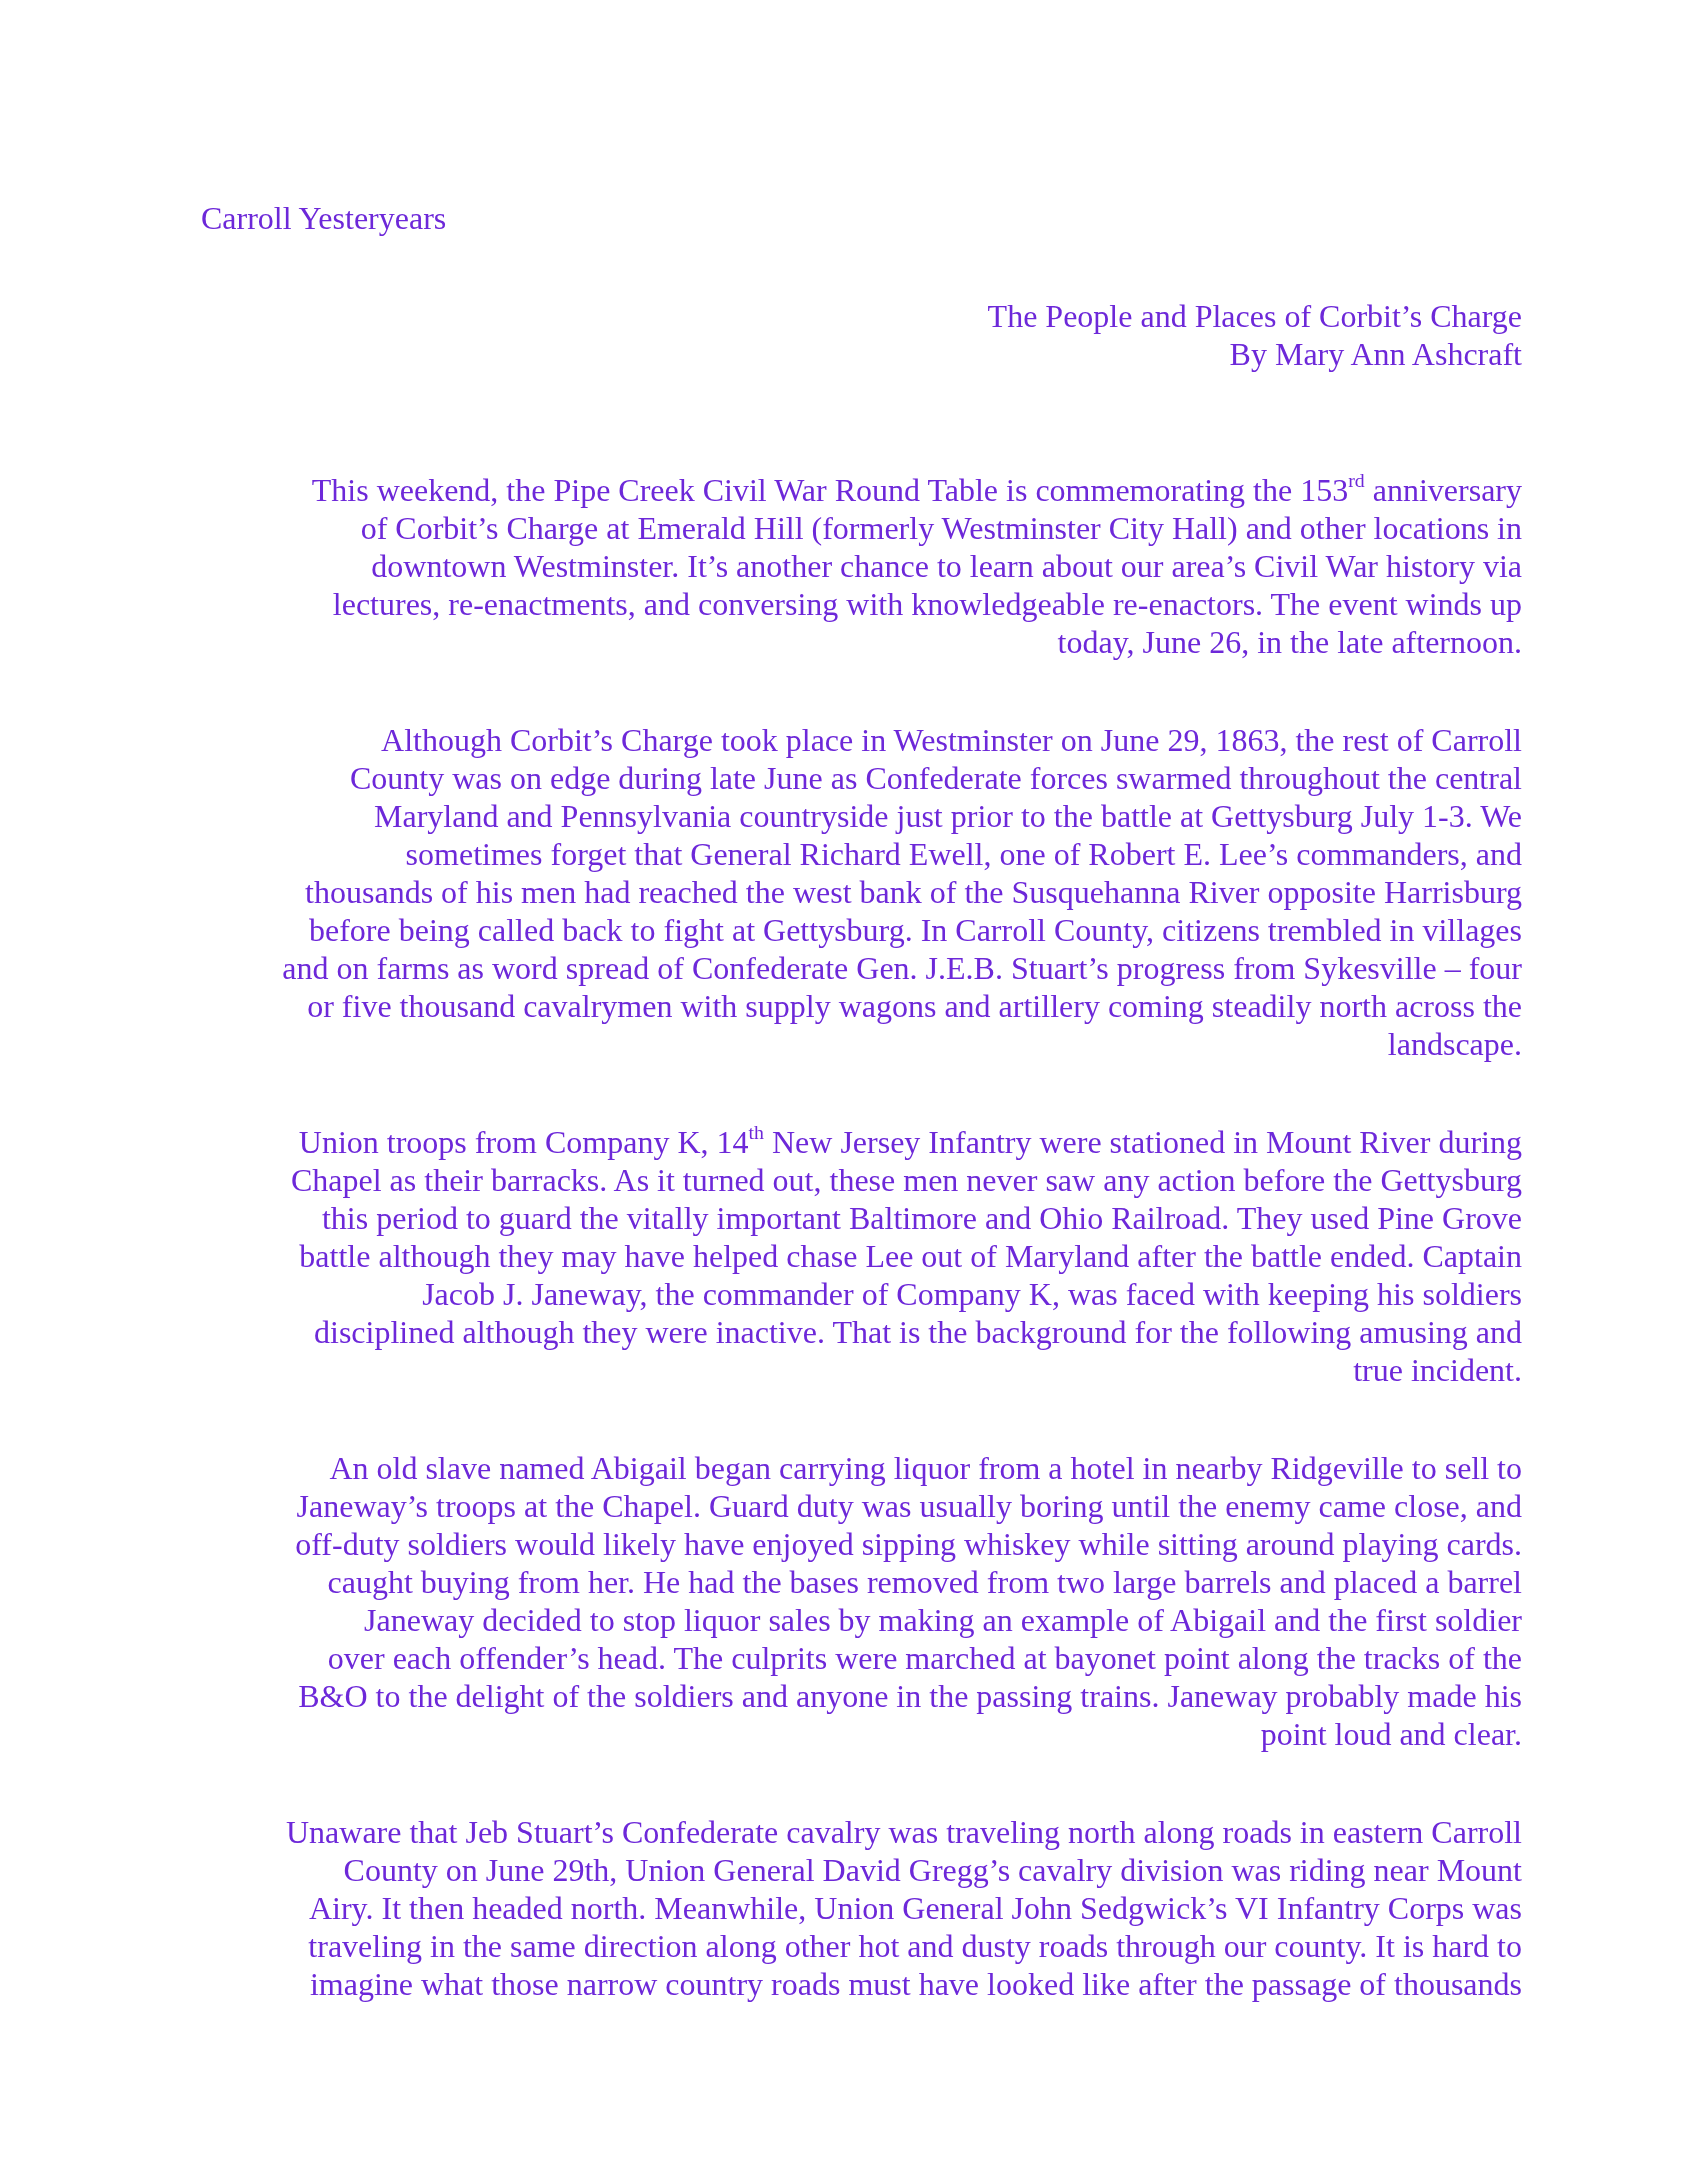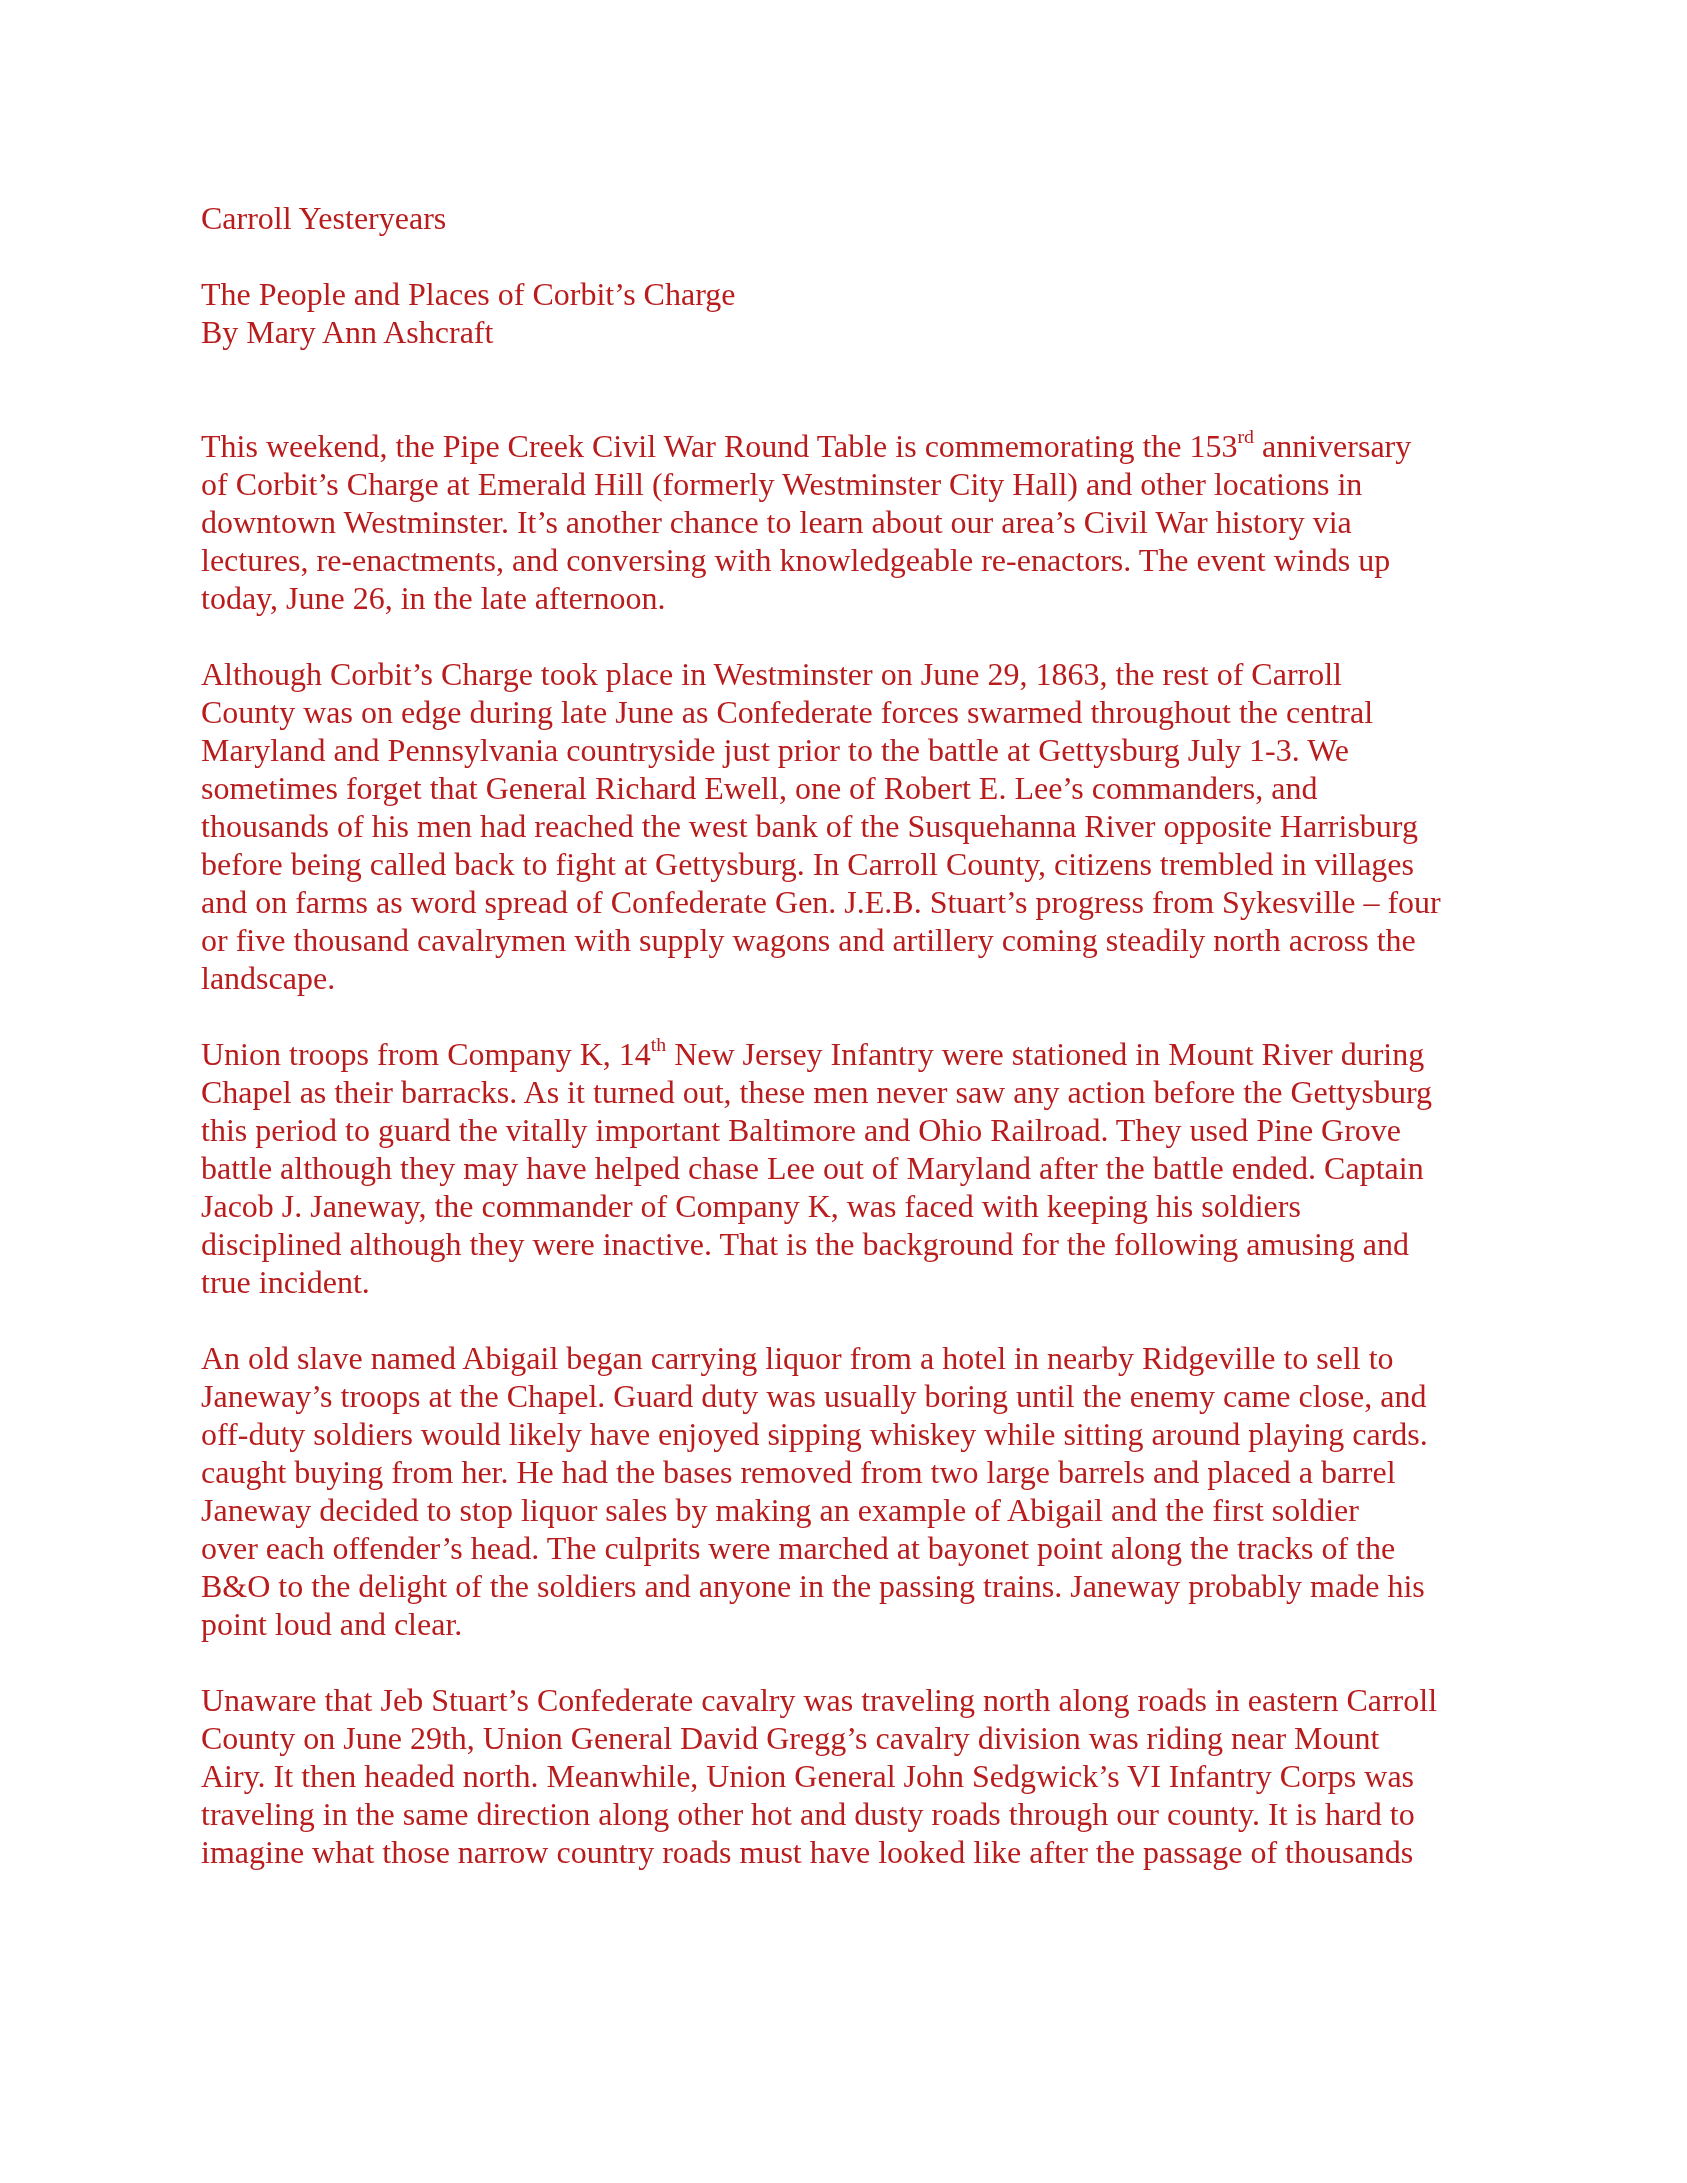--- a/index.html
+++ b/index.html
@@ -14,37 +14,38 @@
     overflow: hidden;
   }
   .page {
     position: absolute;
     left: 201px;
     top: 199px;
     width: 1321px;
     font-family: "Liberation Serif", "DejaVu Serif", serif;
     font-size: 32px;
     line-height: 38px;
-    color: #b91c1c;
+    color: #6d28d9;
   }
   .line {
     display: block;
     white-space: nowrap;
     height: 38px;
   }
   .blank {
     display: block;
     height: 38px;
   }
   .para {
     display: block;
     margin: 0;
   }
   .para + .para {
-    margin-top: 38px;
+    margin-top: 60px;
+    text-align: right;
   }
   sup {
     font-size: 0.62em;
     line-height: 0;
     vertical-align: 0;
     position: relative;
     top: -0.72em;
   }
 </style>
 </head>

